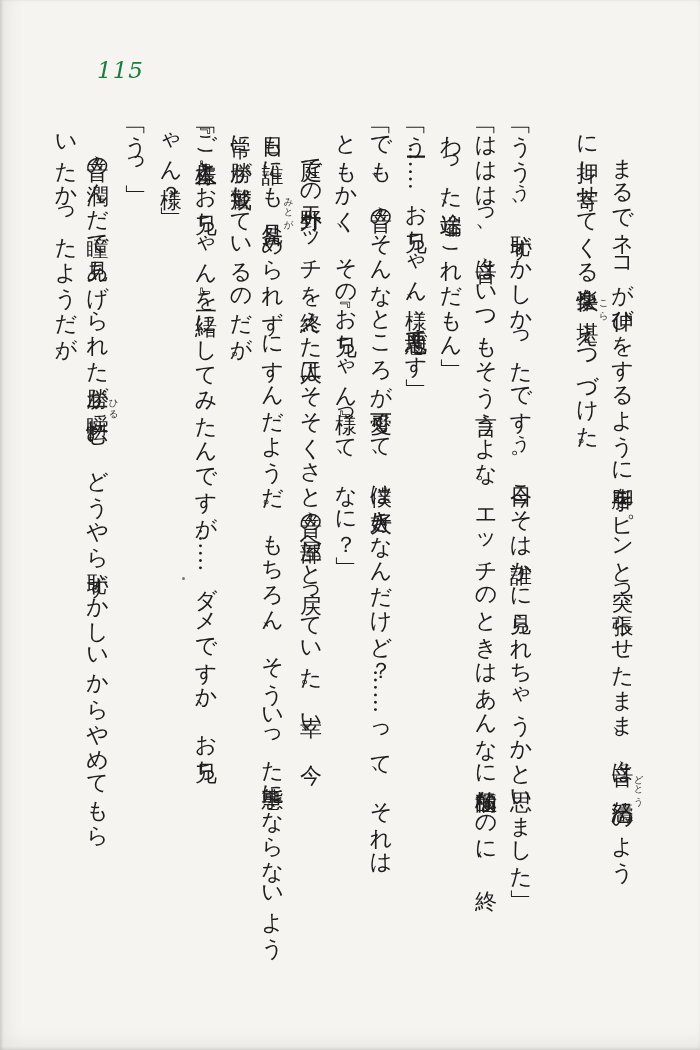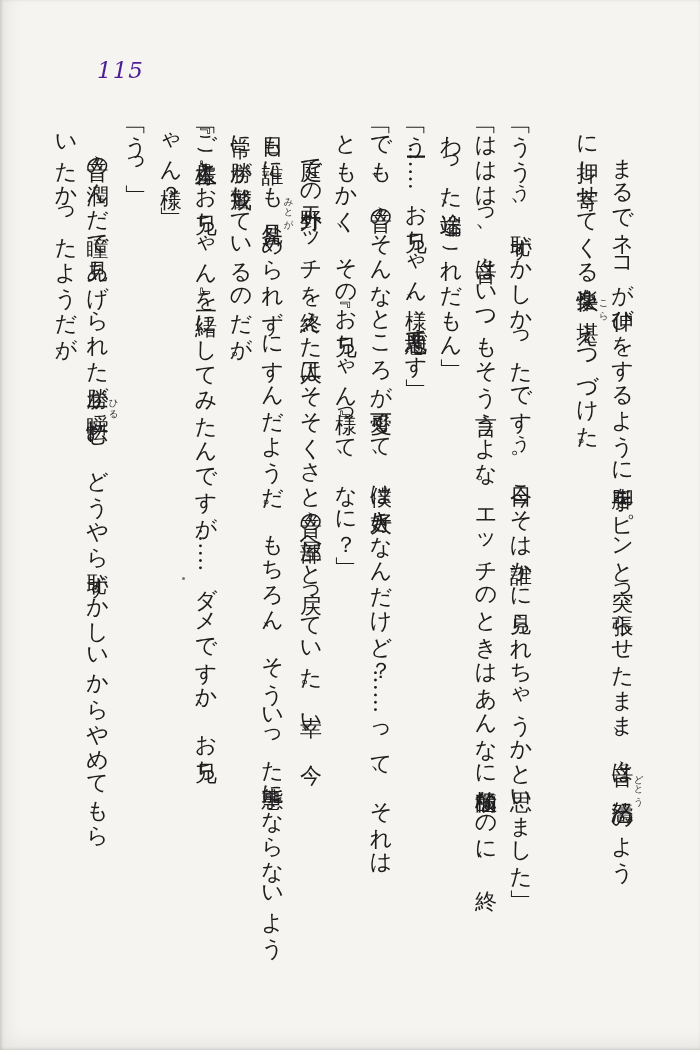--- a/index.html
+++ b/index.html
@@ -65,21 +65,21 @@
     height: 3px;
     border-radius: 50%;
     background: #4a4a4a;
     opacity: 0.75;
   }
 </style>
 </head>
 <body style="background: rgb(245, 244, 241);">
 
 <div class="page">
-  <div class="page-number" style="color: #4c1d95;">115</div>
+  <div class="page-number" style="color: #15803d;">115</div>
 
   <div class="text-block" style="color: rgb(29, 29, 29);">
       <div class="col">　まるでネコが伸びをするように手脚をピンと突っ張らせたまま、音々は<ruby><span>怒濤</span><rt>どとう</rt></ruby>のよう</div>
       <div class="col">に押し寄せてくる快楽を<ruby><span>堪</span><rt>こら</rt></ruby>えつづけた。</div>
       <div class="col blank"></div>
       <div class="col">「ううぅ、恥ずかしかったですぅ。今日こそは誰かに見られちゃうかと思いました」</div>
       <div class="col">「はははっ、音々はいつもそう言うよな。エッチのときはあんなに積極的なのに、終</div>
       <div class="col">わった途端、これだもん」</div>
       <div class="col">「うー……お兄ちゃん様、意地悪です」</div>
       <div class="col">「でも、音々のそんなところが可愛くて、僕は大好きなんだけど？……って、それは</div>

